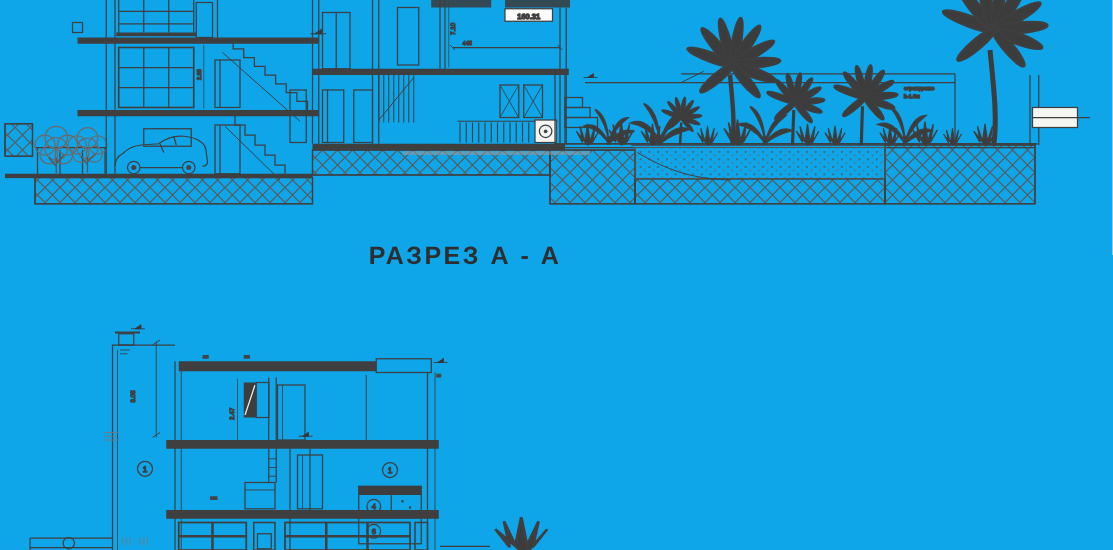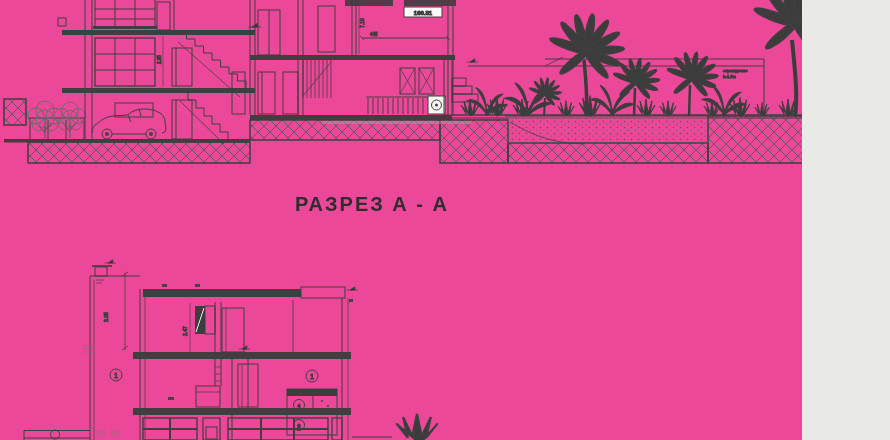--- a/index.html
+++ b/index.html
@@ -1,16 +1,16 @@
 <!DOCTYPE html>
 <html><head>
 <meta charset="utf-8">
 <style>
   html,body{margin:0;padding:0;background:#e9e9e6;}
-  .stage{position:relative;width:802px;height:440px;background:#ec4899;overflow:hidden;
+  .stage{position:relative;width:890px;height:440px;background:#0ea5e9;overflow:hidden;
          font-family:"Liberation Sans", sans-serif;}
   svg{position:absolute;left:0;top:0;}
   svg text{font-family:"Liberation Sans", sans-serif;fill:#333;}
   .title-text{font-weight:bold;letter-spacing:2px;fill:#2e2e2e;}
   .dim-text{fill:#444;}
   .tiny-label{fill:#2c2c2c;font-weight:bold;}
 </style>
 </head>
 <body>
 

